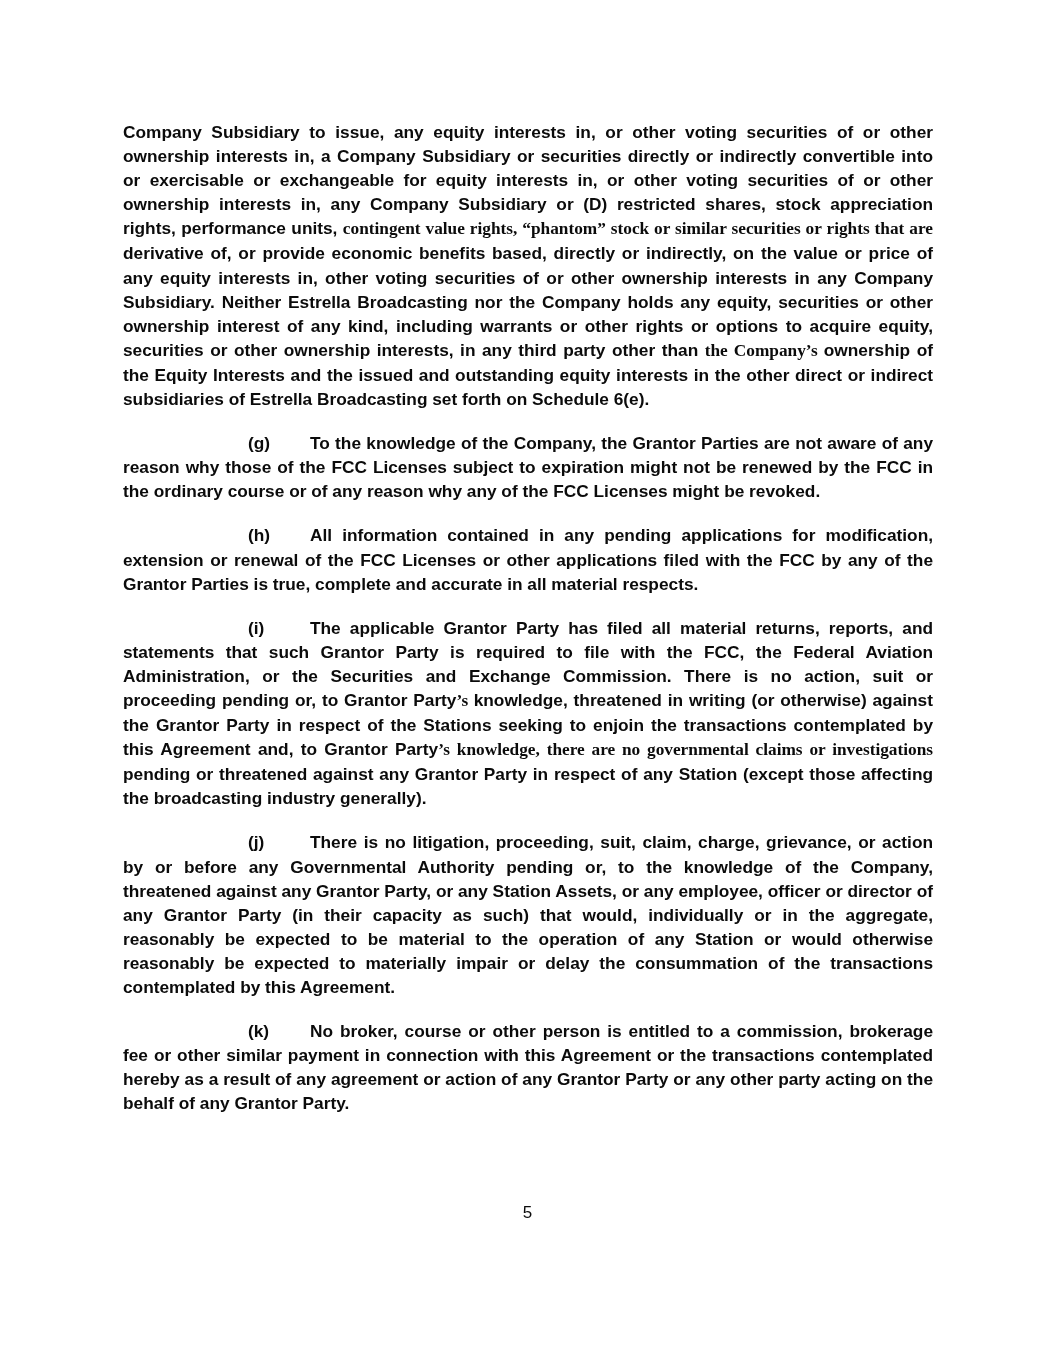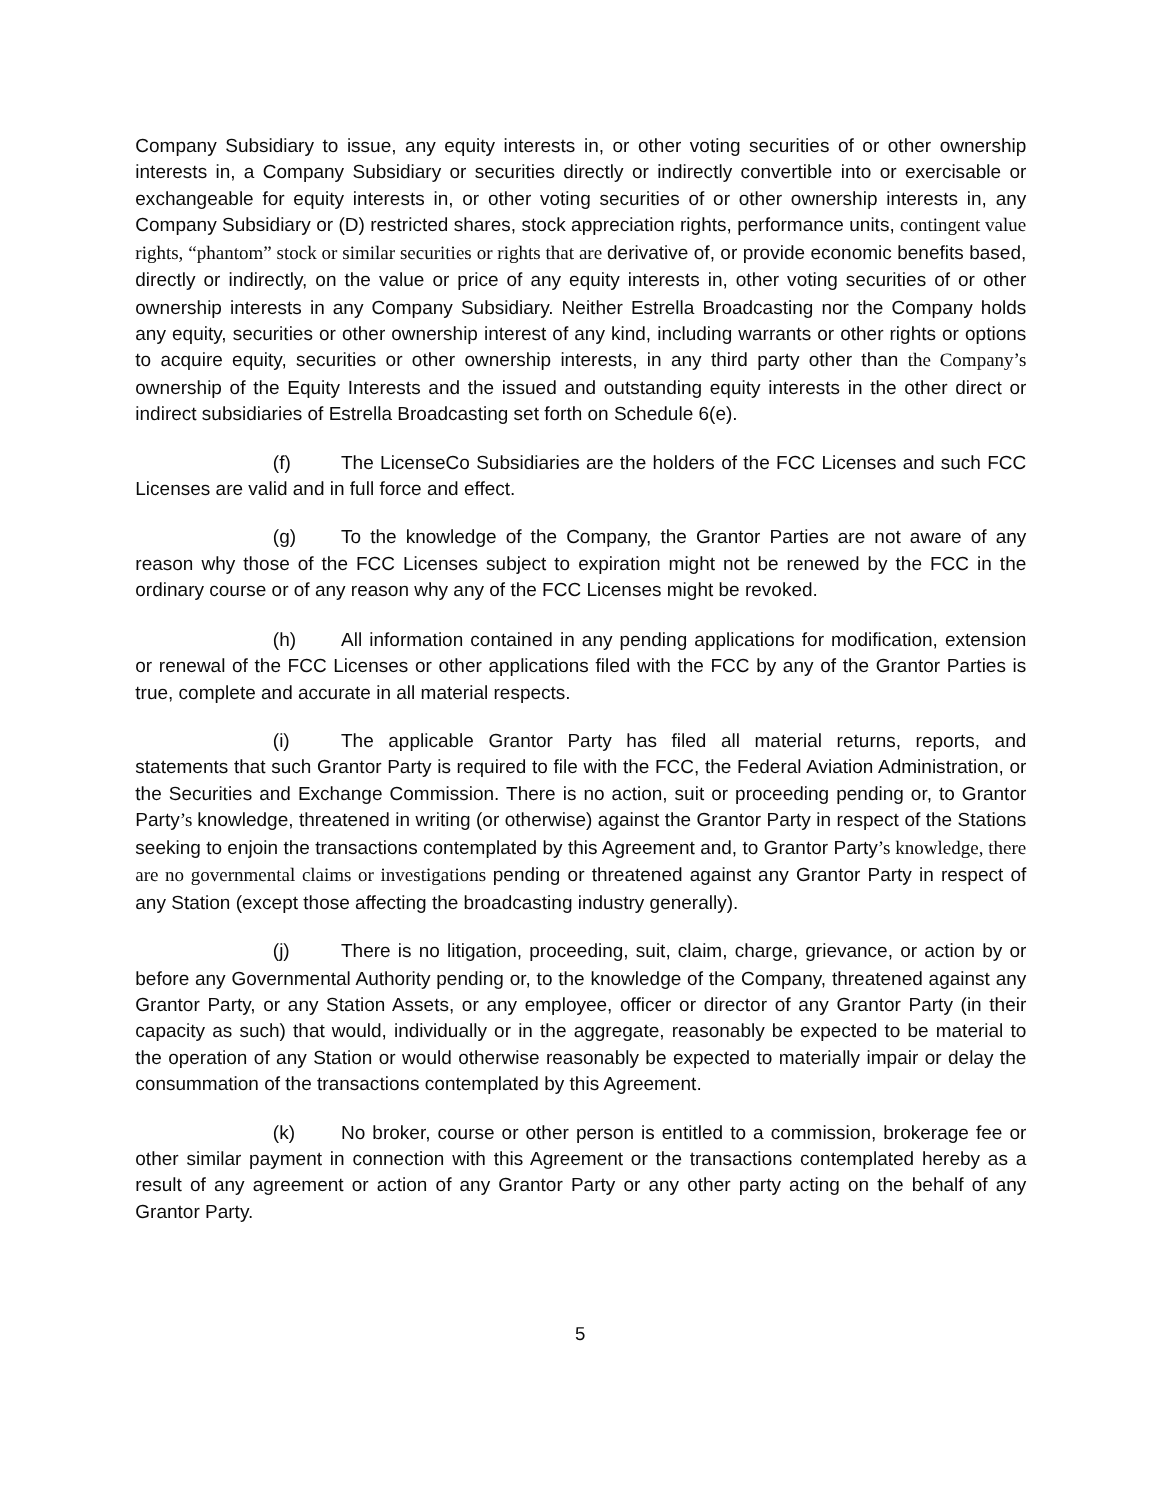--- a/index.html
+++ b/index.html
@@ -22,20 +22,21 @@
     width: 810px;
     font-family: "Liberation Sans", sans-serif;
     font-size: 17.3px;
     line-height: 24.1px;
     text-align: justify;
     color: #0b0b0b;
   }
   p.para {
     margin: 0;
     padding: 0;
+    font-weight: bold;
   }
   p.para + p.para {
     margin-top: 20px;
   }
   p.para.labeled {
     text-indent: 125px;
   }
   .plabel {
     display: inline-block;
     width: 62px;
@@ -57,21 +58,20 @@
     font-size: 17px;
     color: #0b0b0b;
   }
 </style>
 </head>
 <body>
 
 <div class="page">
   <div class="body-text">
       <p class="para"><span class="sans">Company Subsidiary to issue, any equity interests in, or other voting securities of or other ownership interests in, a Company Subsidiary or securities directly or indirectly convertible into or exercisable or exchangeable for equity interests in, or other voting securities of or other ownership interests in, any Company Subsidiary or (D) restricted shares, stock appreciation rights, performance units, </span><span class="serif">contingent value rights, “phantom” stock or similar securities or rights that are </span><span class="sans">derivative of, or provide economic benefits based, directly or indirectly, on the value or price of any equity interests in, other voting securities of or other ownership interests in any Company Subsidiary.  Neither Estrella Broadcasting nor the Company holds any equity, securities or other ownership interest of any kind, including warrants or other rights or options to acquire equity, securities or other ownership interests, in any third party other than </span><span class="serif">the Company’s </span><span class="sans">ownership of the Equity Interests and the issued and outstanding equity interests in the other direct or indirect subsidiaries of Estrella Broadcasting set forth on Schedule 6(e).</span></p>
-      <p class="para labeled"><span class="plabel">(f)</span><span class="sans">The LicenseCo Subsidiaries are the holders of the FCC Licenses and such FCC Licenses are valid and in full force and effect.</span></p>
       <p class="para labeled"><span class="plabel">(g)</span><span class="sans">To the knowledge of the Company, the Grantor Parties are not aware of any reason why those of the FCC Licenses subject to expiration might not be renewed by the FCC in the ordinary course or of any reason why any of the FCC Licenses might be revoked.</span></p>
       <p class="para labeled"><span class="plabel">(h)</span><span class="sans">All information contained in any pending applications for modification, extension or renewal of the FCC Licenses or other applications filed with the FCC by any of the Grantor Parties is true, complete and accurate in all material respects.</span></p>
       <p class="para labeled"><span class="plabel">(i)</span><span class="sans">The applicable Grantor Party has filed all material returns, reports, and statements that such Grantor Party is required to file with the FCC, the Federal Aviation Administration, or the Securities and Exchange Commission.  There is no action, suit or proceeding pending or, to Grantor Party</span><span class="serif">’s </span><span class="sans">knowledge, threatened in writing (or otherwise) against the Grantor Party in respect of the Stations seeking to enjoin the transactions contemplated by this Agreement and, to Grantor Party</span><span class="serif">’s knowledge, there are no governmental claims or investigations </span><span class="sans">pending or threatened against any Grantor Party in respect of any Station (except those affecting the broadcasting industry generally).</span></p>
       <p class="para labeled"><span class="plabel">(j)</span><span class="sans">There is no litigation, proceeding, suit, claim, charge, grievance, or action by or before any Governmental Authority pending or, to the knowledge of the Company, threatened against any Grantor Party, or any Station Assets, or any employee, officer or director of any Grantor Party (in their capacity as such) that would, individually or in the aggregate, reasonably be expected to be material to the operation of any Station or would otherwise reasonably be expected to materially impair or delay the consummation of the transactions contemplated by this Agreement.</span></p>
       <p class="para labeled"><span class="plabel">(k)</span><span class="sans">No broker, course or other person is entitled to a commission, brokerage fee or other similar payment in connection with this Agreement or the transactions contemplated hereby as a result of any agreement or action of any Grantor Party or any other party acting on the behalf of any Grantor Party.</span></p>
     </div>
   <div class="page-number">5</div>
 </div>
 
 </body></html>

